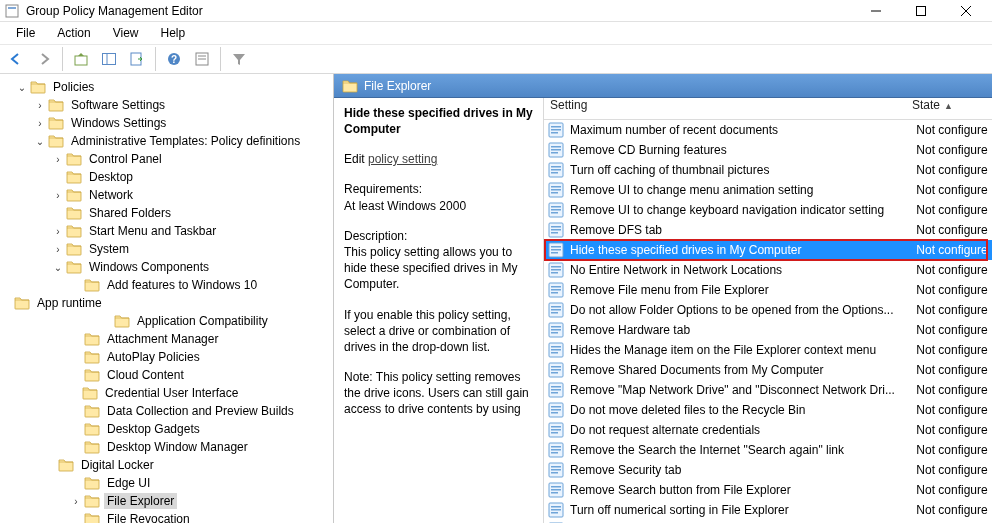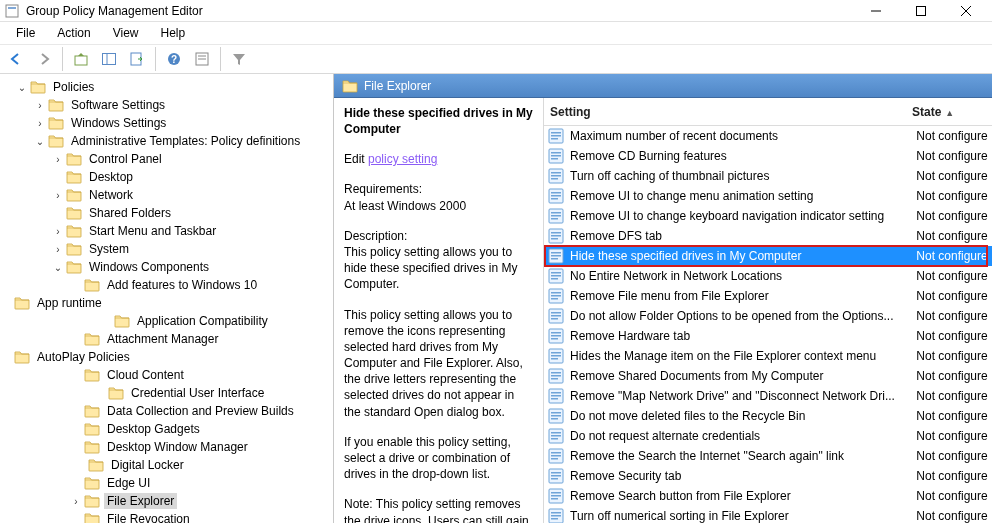--- a/index.html
+++ b/index.html
@@ -22,24 +22,24 @@
 .folder{width:16px;height:16px;margin:0 4px 0 2px;flex:0 0 16px}
 .folder svg{display:block}
 .tree-row .lbl{padding:1px 3px}
 .tree-row.sel .lbl{background:#d8d8d8}
 .right{flex:1;display:flex;flex-direction:column;overflow:hidden}
 .loc-bar{height:24px;background:linear-gradient(#69a0dd,#4f86c6);color:#fff;display:flex;align-items:center;padding:0 6px;border-bottom:1px solid #3e6aa0}
 .loc-bar .folder{margin-right:6px}
 .detail-split{flex:1;display:flex;overflow:hidden}
 .desc-pane{width:210px;border-right:1px solid #d9d9d9;padding:8px 10px;overflow:hidden}
 .desc-pane .ptitle{font-weight:bold;margin-bottom:14px;line-height:1.3}
-.desc-pane a{color:#8b5cf6;}
+.desc-pane a{color:#404040;}
 .desc-pane p{margin:0 0 14px 0;line-height:1.35}
 .list-pane{flex:1;display:flex;flex-direction:column;overflow:hidden}
-.col-headers{height:28px;border-bottom:1px solid #dcdcdc;display:flex;align-items:center;font-weight:bold;color:#222}
+.col-headers{height:22px;border-bottom:1px solid #dcdcdc;display:flex;font-weight:normal;color:#222}
 .col-headers .col-s{flex:1;padding-left:6px}
 .col-headers .col-st{width:80px;text-align:left;padding-right:18px}
 .col-headers .arrow{font-size:9px;color:#555;margin-left:4px}
 .rows{flex:1;overflow:hidden}
 .prow{height:20px;display:flex;align-items:center;padding-left:4px;white-space:nowrap}
 .prow .picon{width:16px;height:16px;flex:0 0 16px;margin-right:6px}
 .prow .pname{flex:1;overflow:hidden;text-overflow:ellipsis}
 .prow .pstate{width:80px;overflow:hidden;text-align:center}
 .prow.sel{background:#1e90ff;color:#fff}
 .highlight-box{position:relative}
@@ -280,39 +280,39 @@
       </div>
       <div class="tree-row" style="padding-left: 70px;">
         <span class="caret empty">·</span>
         <span class="folder">
           <svg width="16" height="16">
             <use href="#fld"></use>
           </svg>
         </span>
         <span class="lbl">Attachment Manager</span>
       </div>
-      <div class="tree-row" style="">
+      <div class="tree-row" style="padding-left: 70px;">
         <span class="caret empty">·</span>
         <span class="folder">
           <svg width="16" height="16">
             <use href="#fld"></use>
           </svg>
         </span>
         <span class="lbl">AutoPlay Policies</span>
       </div>
       <div class="tree-row" style="padding-left: 70px;">
         <span class="caret empty">·</span>
         <span class="folder">
           <svg width="16" height="16">
             <use href="#fld"></use>
           </svg>
         </span>
         <span class="lbl">Cloud Content</span>
       </div>
-      <div class="tree-row" style="padding-left: 94px;">
+      <div class="tree-row" style="padding-left: 68px;">
         <span class="caret empty">·</span>
         <span class="folder">
           <svg width="16" height="16">
             <use href="#fld"></use>
           </svg>
         </span>
         <span class="lbl">Credential User Interface</span>
       </div>
       <div class="tree-row" style="padding-left: 70px;">
         <span class="caret empty">·</span>
@@ -334,21 +334,21 @@
       </div>
       <div class="tree-row" style="padding-left: 70px;">
         <span class="caret empty">·</span>
         <span class="folder">
           <svg width="16" height="16">
             <use href="#fld"></use>
           </svg>
         </span>
         <span class="lbl">Desktop Window Manager</span>
       </div>
-      <div class="tree-row" style="padding-left: 74px;">
+      <div class="tree-row" style="padding-left: 44px;">
         <span class="caret empty">·</span>
         <span class="folder">
           <svg width="16" height="16">
             <use href="#fld"></use>
           </svg>
         </span>
         <span class="lbl">Digital Locker</span>
       </div>
       <div class="tree-row" style="padding-left: 70px;">
         <span class="caret empty">·</span>
@@ -387,21 +387,20 @@
           </svg>
         </span>
       <span>File Explorer</span>
     </div>
     <div class="detail-split">
       <div class="desc-pane">
         <div class="ptitle">Hide these specified drives in My Computer</div>
         <p><span>Edit </span><a href="#">policy setting</a></p>
         <p><span>Requirements:</span><br><span>At least Windows 2000</span></p>
         <p><span>Description:</span><br><span>This policy setting allows you to hide these specified drives in My Computer.</span></p>
-        <p>This policy setting allows you to remove the icons representing selected hard drives from My Computer and File Explorer. Also, the drive letters representing the selected drives do not appear in the standard Open dialog box.</p>
         <p>If you enable this policy setting, select a drive or combination of drives in the drop-down list.</p>
         <p>Note: This policy setting removes the drive icons. Users can still gain access to drive contents by using</p>
       </div>
       <div class="list-pane" style="position:relative">
         <div class="col-headers">
           <div class="col-s"><span>Setting</span></div>
           <div class="col-st"><span>State</span><span class="arrow">▲</span></div>
         </div>
         <div class="rows" id="rows">
             <div class="prow">

